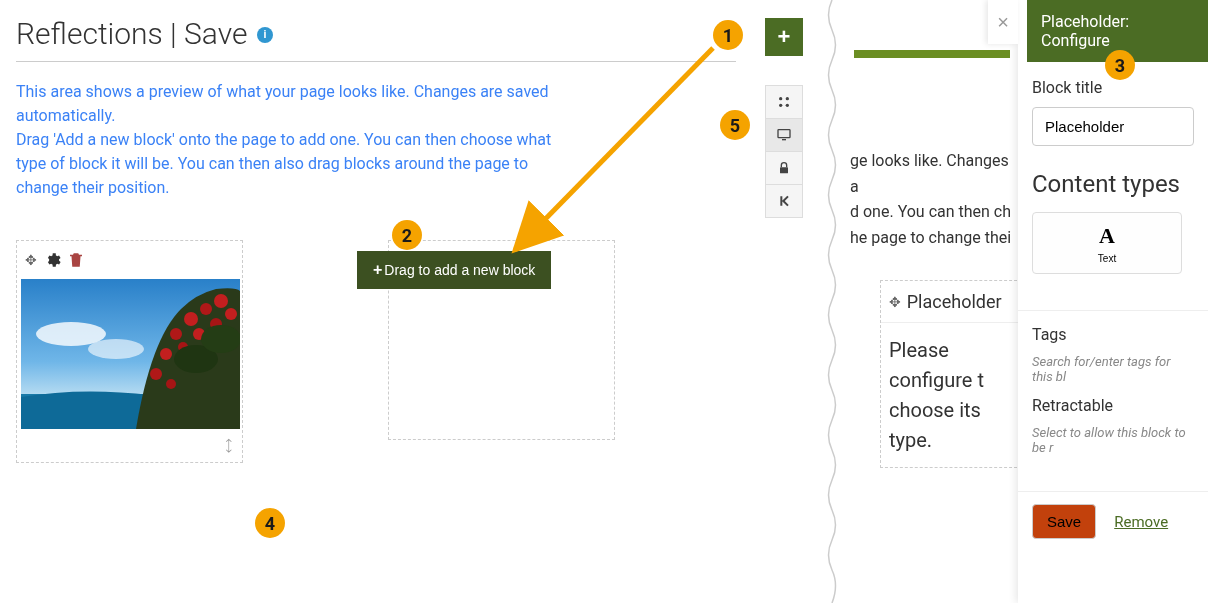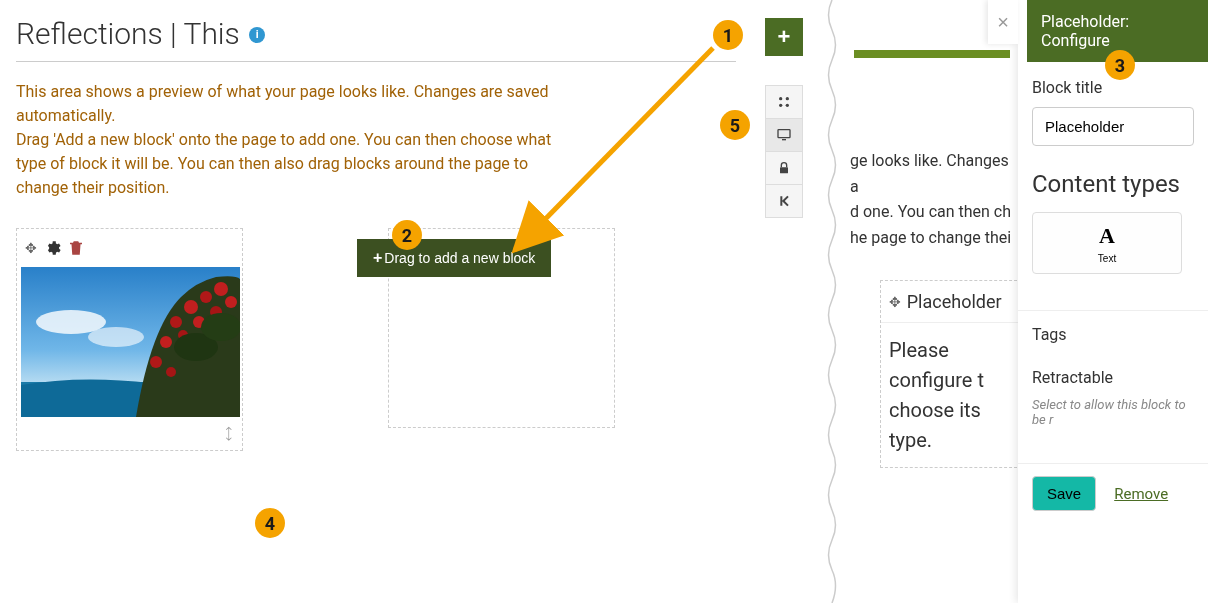--- a/index.html
+++ b/index.html
@@ -2,21 +2,21 @@
 <html><head>
 <meta charset="utf-8">
 <style>
 * { box-sizing: border-box; margin: 0; padding: 0; }
 body { font-family: -apple-system, BlinkMacSystemFont, "Segoe UI", Roboto, sans-serif; font-size: 14px; color: #333; width: 1208px; height: 603px; position: relative; overflow: hidden; background: #fff; }
 
 .left-panel { position: absolute; left: 0; top: 0; width: 820px; padding: 16px; }
 .page-title { font-size: 30px; font-weight: 300; color: #333; display: inline-block; }
 .info-icon { display: inline-block; width: 16px; height: 16px; background: #3097d1; border-radius: 50%; color: #fff; font-size: 11px; font-weight: bold; text-align: center; line-height: 16px; vertical-align: super; margin-left: 6px; }
 .title-rule { border: none; border-bottom: 1px solid #ccc; margin: 10px 0 18px 0; width: 720px; }
-.intro-text { font-size: 16px; color: #a16207; line-height: 1.5; max-width: 560px; margin-bottom: 28px; }
+.intro-text { font-size: 16px; color: #3b82f6; line-height: 1.5; max-width: 560px; margin-bottom: 40px; }
 
 .block-area { display: flex; gap: 145px; }
 .block-card { width: 227px; border: 1px dashed #ccc; background: #fff; position: relative; }
 .block-header { display: flex; align-items: center; padding: 10px 8px; gap: 6px; }
 .move-icon { color: #666; font-size: 14px; }
 .block-title { font-size: 18px; color: #333; flex: 1; }
 .gear-icon, .trash-icon { width: 18px; height: 18px; }
 .gear-icon svg { fill: #333; }
 .trash-icon svg { fill: #a94442; }
 .block-image { margin: 0 4px 4px 4px; }
@@ -49,31 +49,31 @@
 .config-body { padding: 16px 14px; }
 .field-label { font-size: 16px; color: #333; margin-bottom: 10px; display: block; }
 .text-input { width: 100%; padding: 10px 12px; border: 1px solid #ccc; border-radius: 4px; font-size: 15px; }
 .section-label { font-size: 24px; color: #333; margin: 24px 0 14px; }
 .content-type-btn { width: 150px; height: 62px; border: 1px solid #ddd; background: #fefefe; border-radius: 4px; display: flex; flex-direction: column; align-items: center; justify-content: center; gap: 4px; }
 .content-type-btn .big-a { font-size: 22px; font-weight: bold; font-family: Georgia, serif; }
 .content-type-btn .ct-label { font-size: 10px; }
 .config-hr { border: none; border-top: 1px solid #eee; margin: 36px -14px 14px; }
 .helper-text { font-size: 13px; font-style: italic; color: #888; margin-top: 8px; }
 .config-footer { padding: 12px 14px; border-top: 1px solid #eee; display: flex; align-items: center; gap: 18px; margin-top: 20px; }
-.save-btn { padding: 8px 14px; border: 1px solid #ccc; background: #14b8a6; border-radius: 4px; font-size: 15px; }
+.save-btn { padding: 8px 14px; border: 1px solid #ccc; background: #c2410c; border-radius: 4px; font-size: 15px; }
 .remove-link { color: #4b6c24; text-decoration: underline; font-size: 15px; }
 
 .callout { position: absolute; width: 30px; height: 30px; background: #f5a300; border-radius: 50%; color: #1a1a1a; font-size: 18px; font-weight: bold; display: flex; align-items: center; justify-content: center; z-index: 100; }
 .arrow-svg { position: absolute; z-index: 90; }
 </style>
 </head>
 <body>
 
 <div class="left-panel">
-  <h1 class="page-title">Reflections | This</h1>
+  <h1 class="page-title">Reflections | Save</h1>
   <span class="info-icon">i</span>
   <hr class="title-rule">
   <div class="intro-text">
     <span>This area shows a preview of what your page looks like. Changes are saved automatically.</span><br>
     <span>Drag 'Add a new block' onto the page to add one. You can then choose what type of block it will be. You can then also drag blocks around the page to change their position.</span>
   </div>
 
   <div class="block-area">
     <div class="block-card">
       <div class="block-header">
@@ -186,21 +186,22 @@
   <div class="config-body">
     <label class="field-label">Block title</label>
     <input type="text" class="text-input" value="Placeholder" style="">
     <div class="section-label">Content types</div>
     <button class="content-type-btn">
       <span class="big-a">A</span>
       <span class="ct-label">Text</span>
     </button>
     <hr class="config-hr">
     <div class="field-label">Tags</div>
-    <div class="field-label" style="margin-top:24px;">Retractable</div>
+    <div class="helper-text">Search for/enter tags for this bl</div>
+    <div class="field-label" style="margin-top:12px;">Retractable</div>
     <div class="helper-text">Select to allow this block to be r</div>
   </div>
   <div class="config-footer">
     <button class="save-btn">Save</button>
     <a href="#" class="remove-link">Remove</a>
   </div>
 </div>
 
 <div class="callout" style="left:713px; top:20px;">1</div>
 <div class="callout" style="left:392px; top:220px;">2</div>

